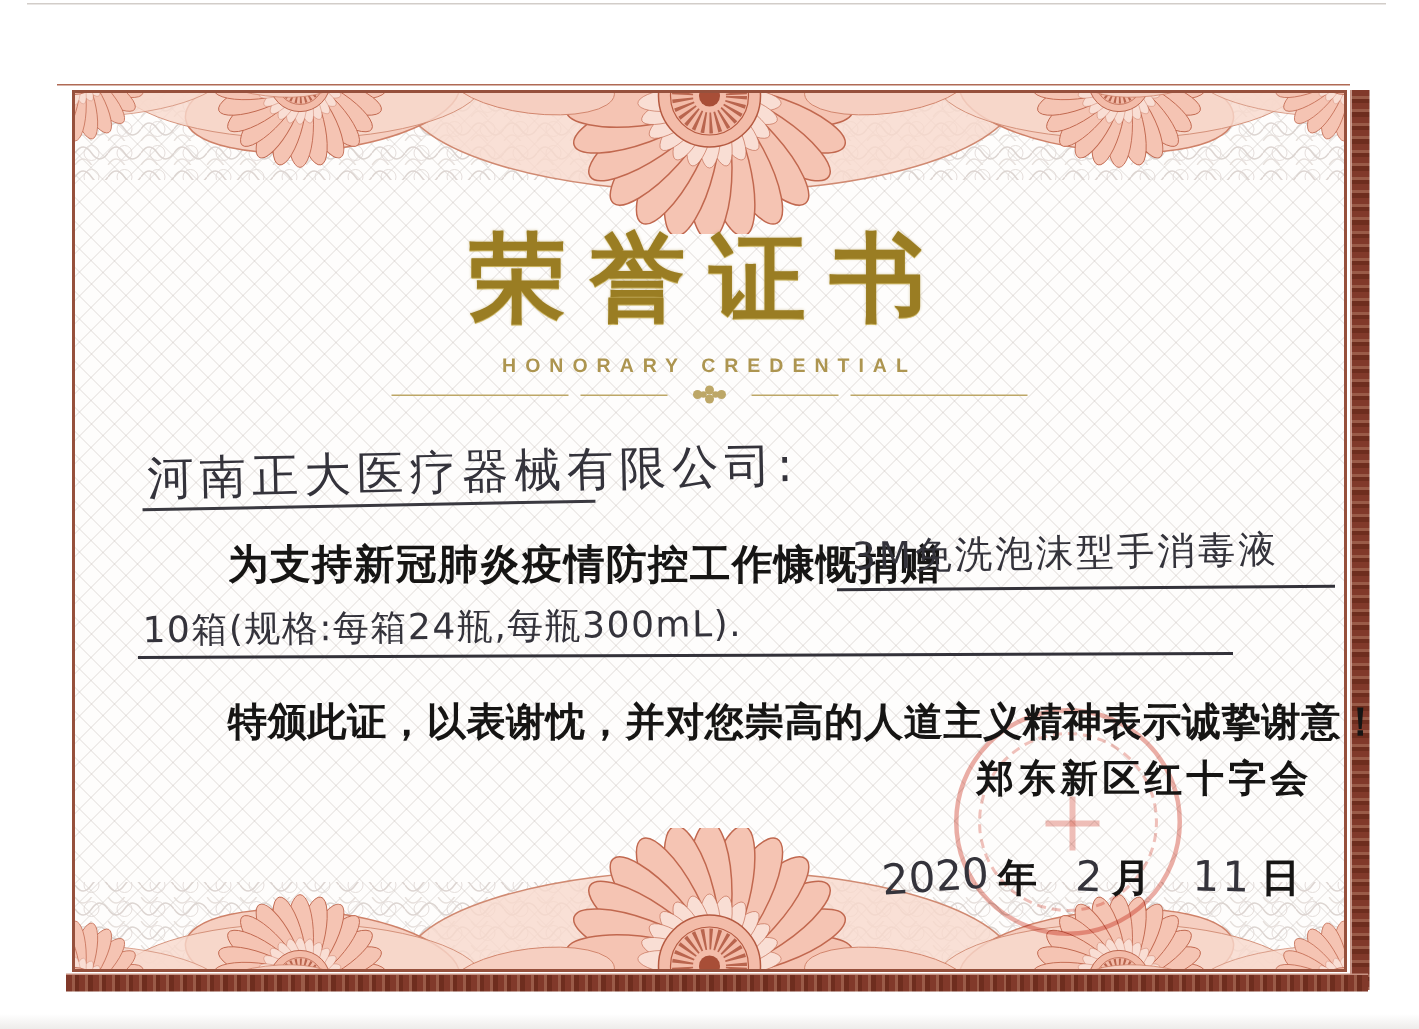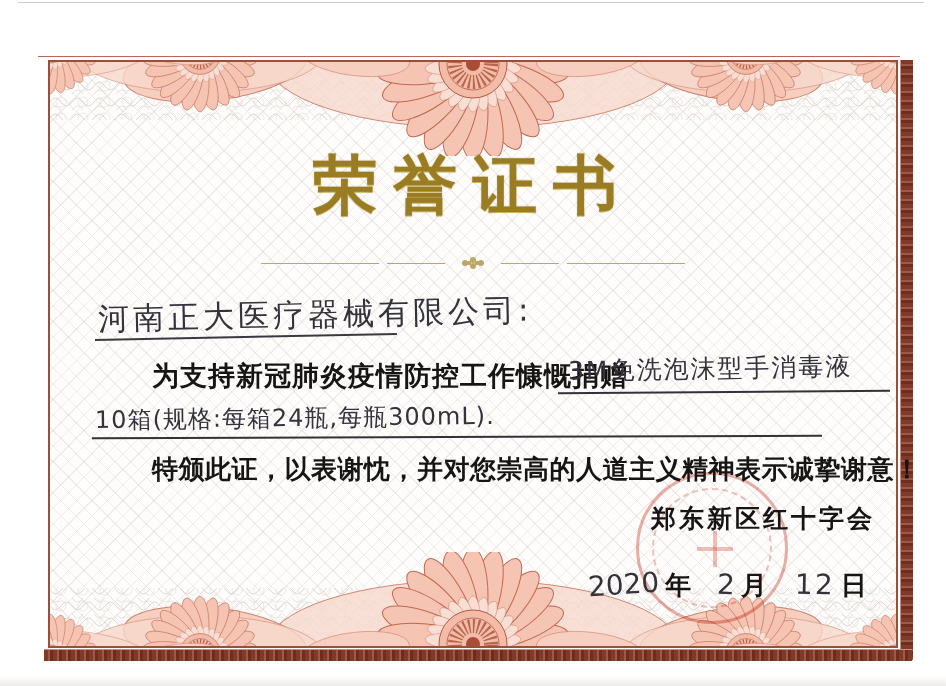--- a/index.html
+++ b/index.html
@@ -71,21 +71,21 @@
   .recipient { left:98px; top:294px; font-size:31px; letter-spacing:4px; transform:rotate(-1.2deg); }
   .recipient-underline { position:absolute; left:95px; top:336px; width:302px; height:2px; background:#3a3940; transform:rotate(-1.1deg); z-index:3; }
 
   .intro { left:152px; top:358px; font-size:27px; letter-spacing:1px; }
   .donation-item { left:568px; top:352px; font-size:25px; letter-spacing:2px; transform:rotate(-1deg); }
   .uline1 { position:absolute; left:558px; top:391px; width:332px; height:2px; background:#33323a; transform:rotate(-0.4deg); z-index:3; }
 
   .donation-spec { left:95px; top:402px; font-size:24px; letter-spacing:1px; transform:rotate(-0.6deg); }
   .uline2 { position:absolute; left:92px; top:436px; width:730px; height:2px; background:#33323a; transform:rotate(-0.2deg); z-index:3; }
 
-  .closing { left:152px; top:452px; font-size:26px; letter-spacing:0.5px; }
+  .closing { left:152px; top:464px; font-size:26px; letter-spacing:0.5px; }
 
   .issuer { left:604px; top:502px; font-size:25px; letter-spacing:3px;margin-left:47px; }
   .issuer-note { left:386px; top:535px; font-size:24px; letter-spacing:0.5px; }
 
   .date-line { left:588px; top:568px; width:280px; display:flex; align-items:baseline; }
   .date-line .hand-num { font-size:28px; }
   .date-line .unit { font-size:26px; margin-left:6px; }
   .d-year { transform:rotate(-4deg); }
   .d-month { margin-left:26px; transform:rotate(2deg); }
   .d-day { margin-left:28px; letter-spacing:2px; transform:rotate(1deg); }
@@ -184,20 +184,21 @@
     <use href="#rosette" transform="translate(423,2)"></use>
     <use href="#rosette" transform="translate(150,-8) scale(0.6)"></use>
     <use href="#rosette" transform="translate(696,-8) scale(0.6)"></use>
     <use href="#rosette" transform="translate(0,-16) scale(0.5)"></use>
     <use href="#rosette" transform="translate(846,-16) scale(0.5)"></use>
   </svg>
 
   <div class="seal"></div>
 
   <div class="txt title">荣誉证书</div>
+  <div class="txt subtitle">HONORARY CREDENTIAL</div>
   <div class="txt divider">
     <span class="rule"></span>
     <span class="rule short"></span>
     <svg width="40" height="14" viewBox="0 0 40 14">
       <g fill="#bda767">
         <circle cx="12" cy="7" r="3"></circle>
           <circle cx="20" cy="4" r="3"></circle>
           <circle cx="20" cy="10" r="3"></circle>
         <circle cx="28" cy="7" r="3"></circle>
           <circle cx="16" cy="7" r="2.2"></circle>
@@ -220,17 +221,17 @@
 
   <div class="txt print closing">特颁此证，以表谢忱，并对您崇高的人道主义精神表示诚挚谢意！</div>
 
   <div class="txt print issuer">郑东新区红十字会</div>
 
   <div class="txt date-line">
     <span class="hand hand-num d-year">2020</span>
     <span class="print unit">年</span>
     <span class="hand hand-num d-month">2</span>
     <span class="print unit">月</span>
-    <span class="hand hand-num d-day">12</span>
+    <span class="hand hand-num d-day">11</span>
     <span class="print unit">日</span>
   </div>
 
 </div>
 
 </body></html>

